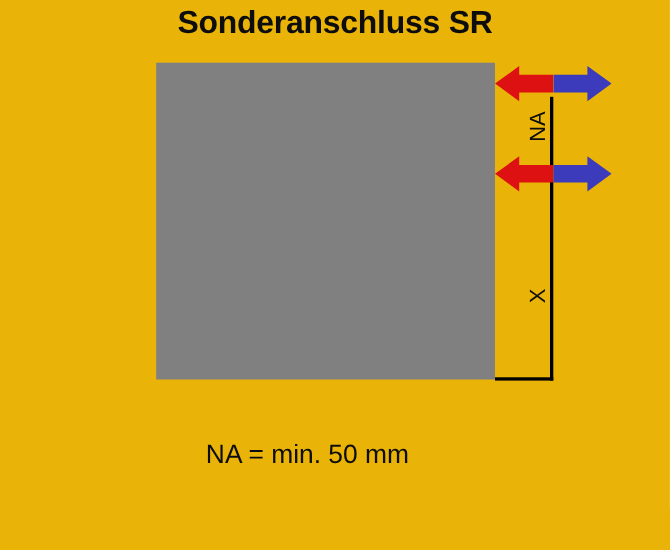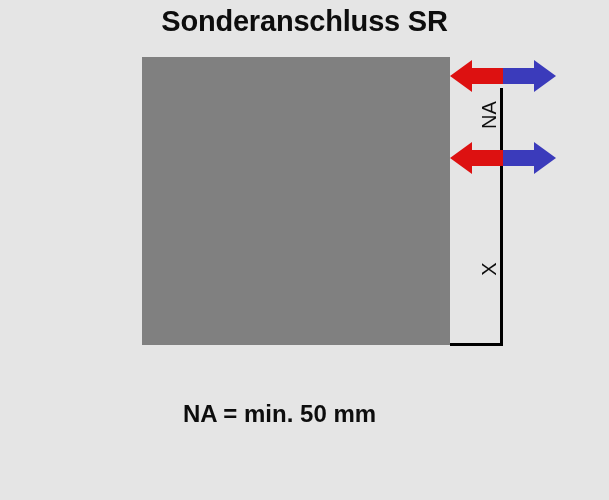--- a/index.html
+++ b/index.html
@@ -15,21 +15,21 @@
     font-family: "Liberation Sans", sans-serif;
     color: #000000;
   }
 
   #diagram-canvas {
     position: absolute;
     left: 0;
     top: 0;
     width: 609px;
     height: 500px;
-    background: #e5e5e5;
+    background: #eab308;
   }
 
   
   #diagram-title {
     position: absolute;
     left: 0;
     top: 5px;
     width: 609px;
     text-align: center;
     font-size: 29px;
@@ -116,21 +116,21 @@
   }
 
   
   #caption-note {
     position: absolute;
     left: 0;
     top: 400px;
     width: 559px;
     text-align: center;
     font-size: 24px;
-    font-weight: bold;
+    font-weight: normal;
     color: #0d0d0d;
     white-space: nowrap;
   }
 </style>
 </head>
 <body>
 
 <div id="diagram-canvas">
 
   <div id="diagram-title">Sonderanschluss SR</div>

